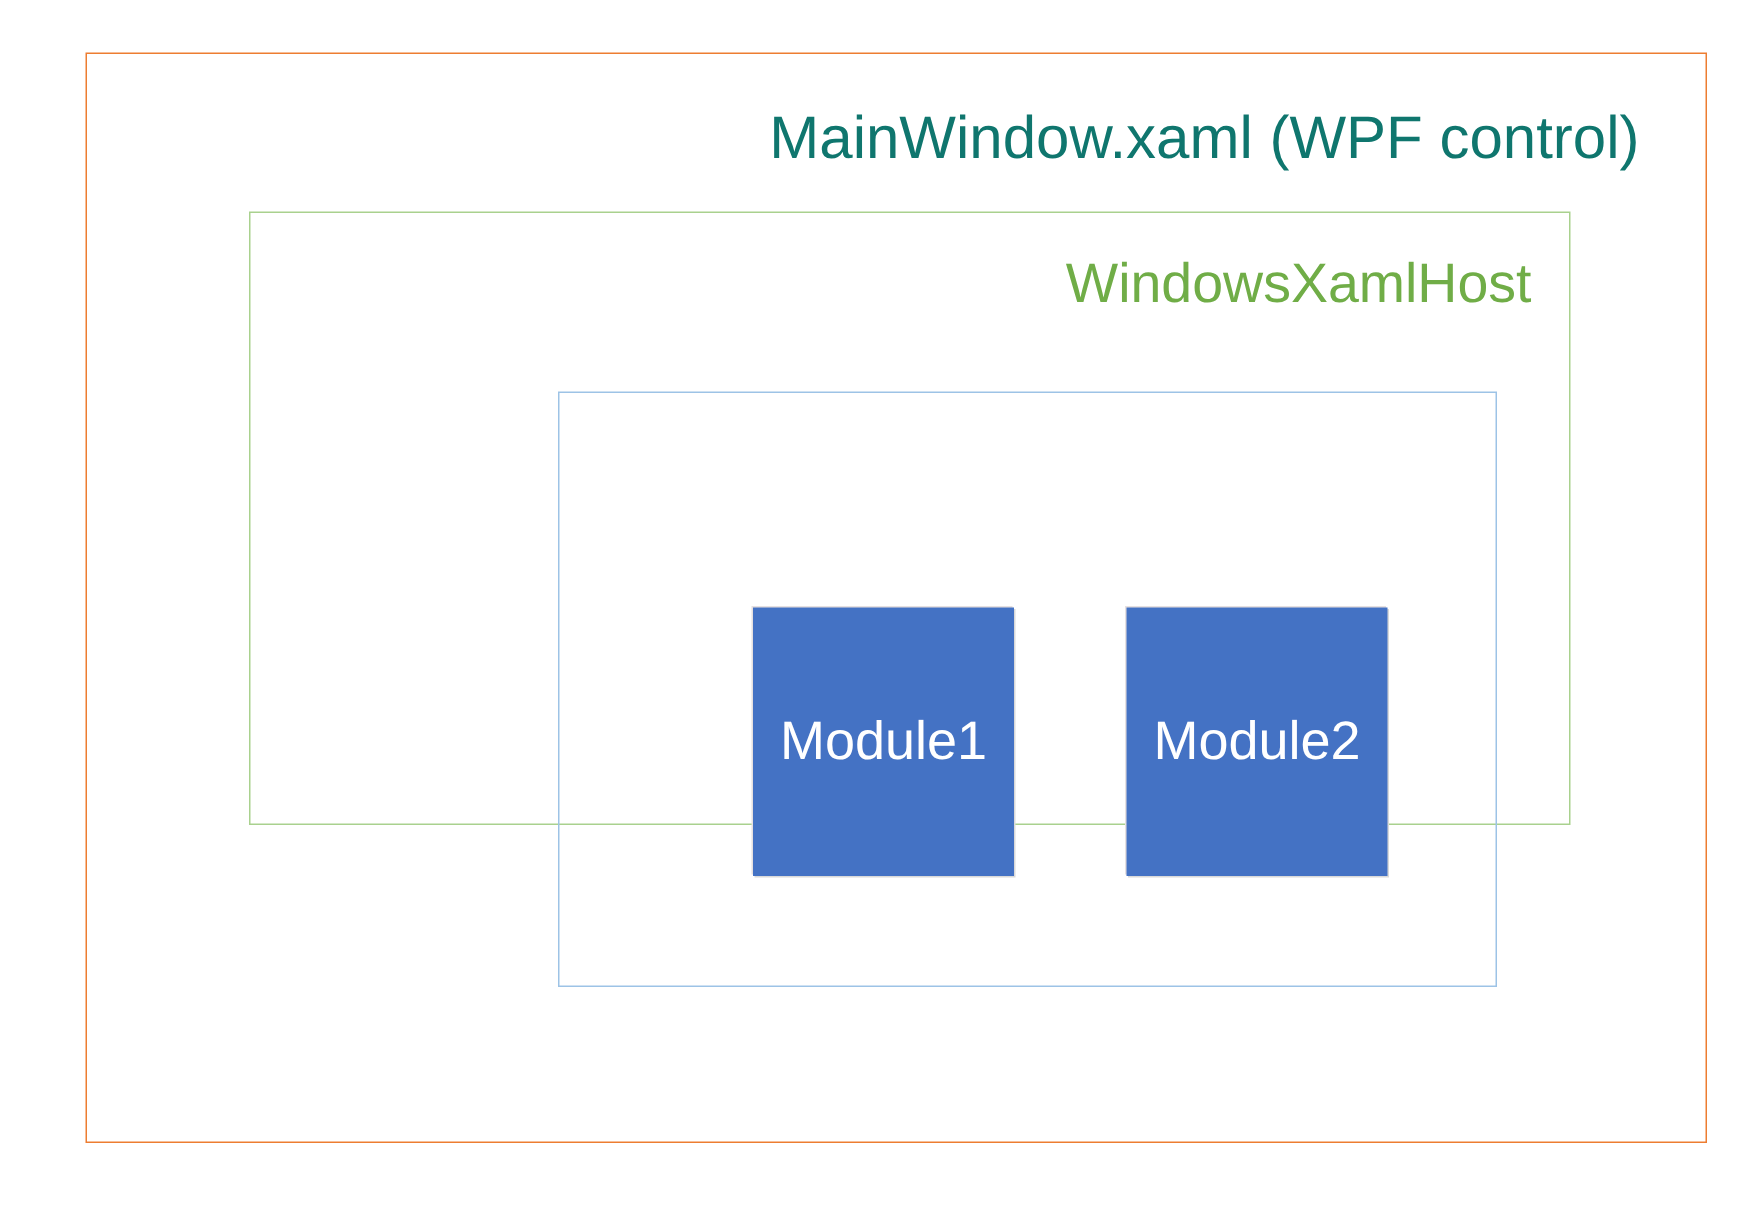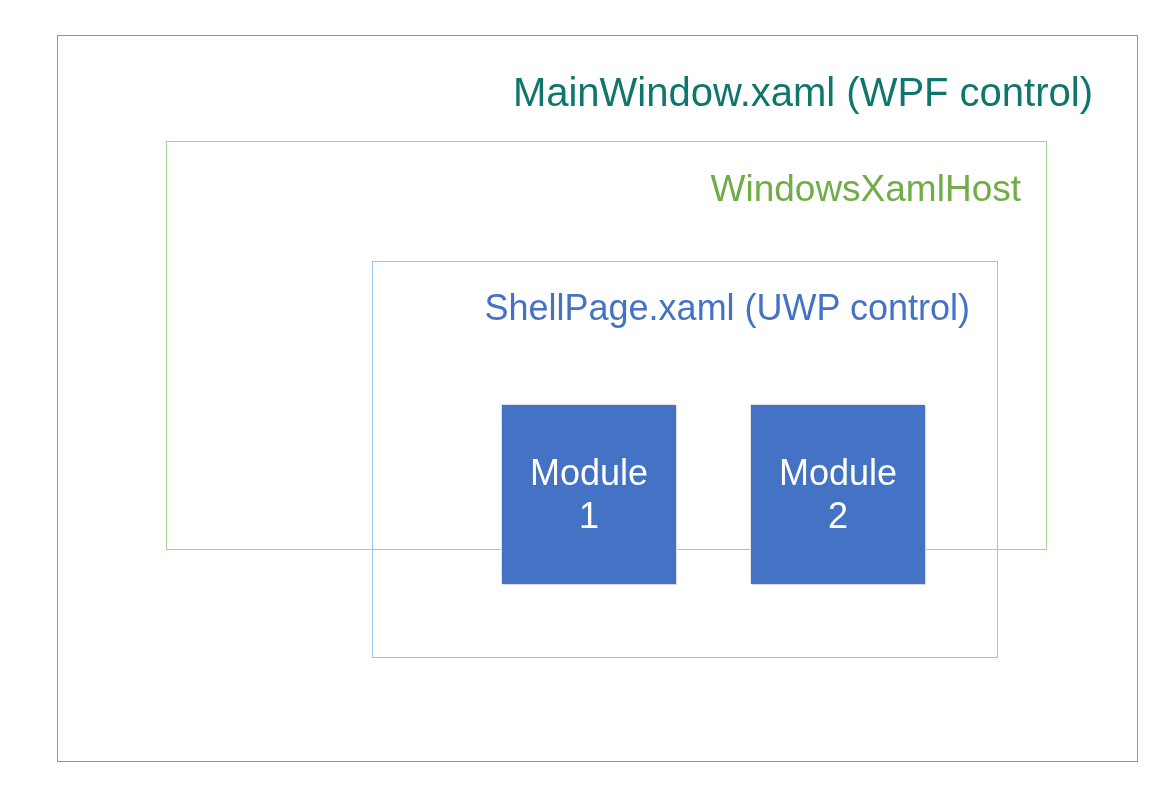--- a/index.html
+++ b/index.html
@@ -95,21 +95,20 @@
     height: 100%;
   }
 
   .module-box {
     position: absolute;
     width: 174px;
     height: 179px;
     background: #4472C4;
     color: #ffffff;
     display: flex;
-    flex-direction: column;
     align-items: center;
     justify-content: center;
     font-size: 36px;
     line-height: 1.18;
     text-align: left;
     box-shadow: 1px 1px 0 0 #d9d9d9, -1px -1px 0 0 #e6e0e0;
   }
 
   .module-1 { left: 129px; top: 143px; }
   .module-2 { left: 378px; top: 143px; }
@@ -129,21 +128,20 @@
     <div class="box-label label-mainwindow">MainWindow.xaml (WPF control)</div>
   </div>
 
   <div class="box-xamlhost">
 
     <div class="box-label label-xamlhost">WindowsXamlHost</div>
   </div>
 
   <div class="box-shellpage">
 
-    <div class="box-label label-shellpage">ShellPage.xaml (UWP control)</div>
 
     <div class="module-row">
 
       <div class="module-box module-1">
         <span class="module-name">Module</span>
         <span class="module-index">1</span>
       </div>
 
       <div class="module-box module-2">
         <span class="module-name">Module</span>

